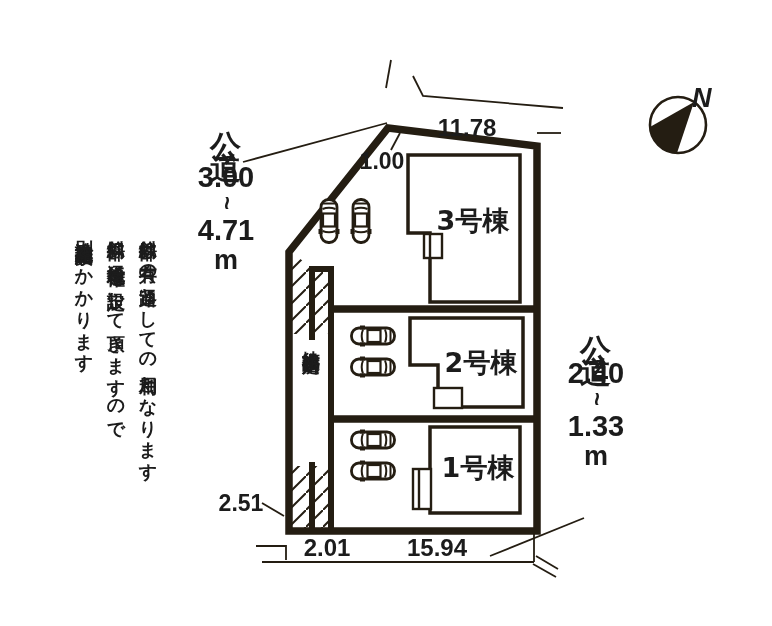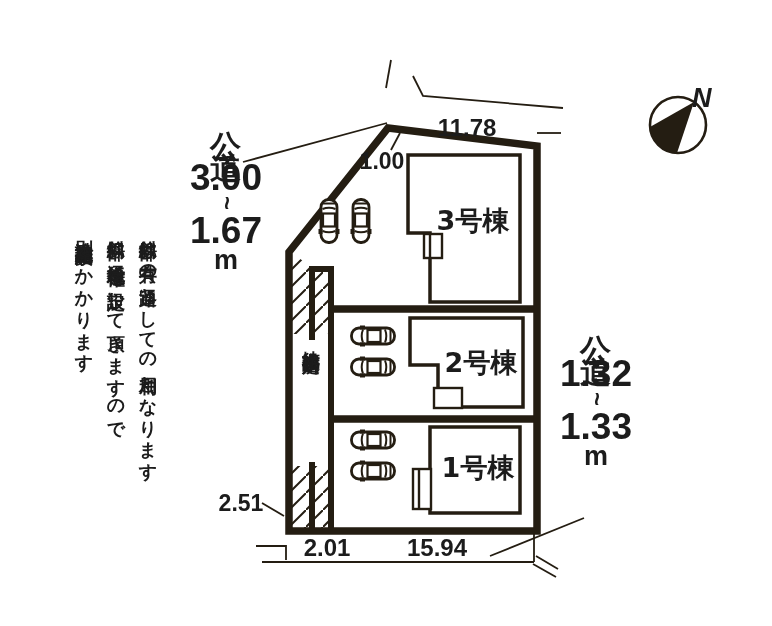--- a/index.html
+++ b/index.html
@@ -27,21 +27,21 @@
   .road-label{
     position:absolute;display:flex;flex-direction:column;align-items:center;
     font-weight:600;
   }
   #road-left{left:186px;top:106px;width:80px;}
   #road-right{left:556px;top:310px;width:80px;}
   .rl-kanji{
     writing-mode:vertical-rl;text-orientation:upright;
     font-size:31px;letter-spacing:22px;font-family:"DejaVu Sans",sans-serif;
   }
-  .rl-num{font-size:37px;line-height:31px;margin-top:4px;font-weight:600;}
+  .rl-num{font-size:29px;line-height:31px;margin-top:4px;font-weight:600;}
   .rl-tilde{
     font-size:24px;line-height:14px;height:16px;margin-top:2px;
     transform:rotate(90deg);font-weight:600;
   }
   .rl-unit{font-size:27px;line-height:26px;margin-top:1px;font-weight:600;}
   #road-left .rl-num-first{margin-top:12px;}
 </style>
 </head>
 <body>
 
@@ -139,25 +139,25 @@
     <div>斜線部に通行地役権を設定して頂きますので</div>
     <div>別途設定登記費用がかかります</div>
   </div>
 
   <div id="easement-label" class="vtext">地役権設定箇所</div>
 
   <div id="road-left" class="road-label">
     <div class="rl-kanji">公道</div>
     <div class="rl-num rl-num-first">3.00</div>
     <div class="rl-tilde">~</div>
-    <div class="rl-num">1.67</div>
+    <div class="rl-num">4.71</div>
     <div class="rl-unit">m</div>
   </div>
 
   <div id="road-right" class="road-label">
     <div class="rl-kanji">公道</div>
-    <div class="rl-num rl-num-first">1.32</div>
+    <div class="rl-num rl-num-first">2.40</div>
     <div class="rl-tilde">~</div>
     <div class="rl-num">1.33</div>
     <div class="rl-unit">m</div>
   </div>
 
 </div>
 
 </body></html>

